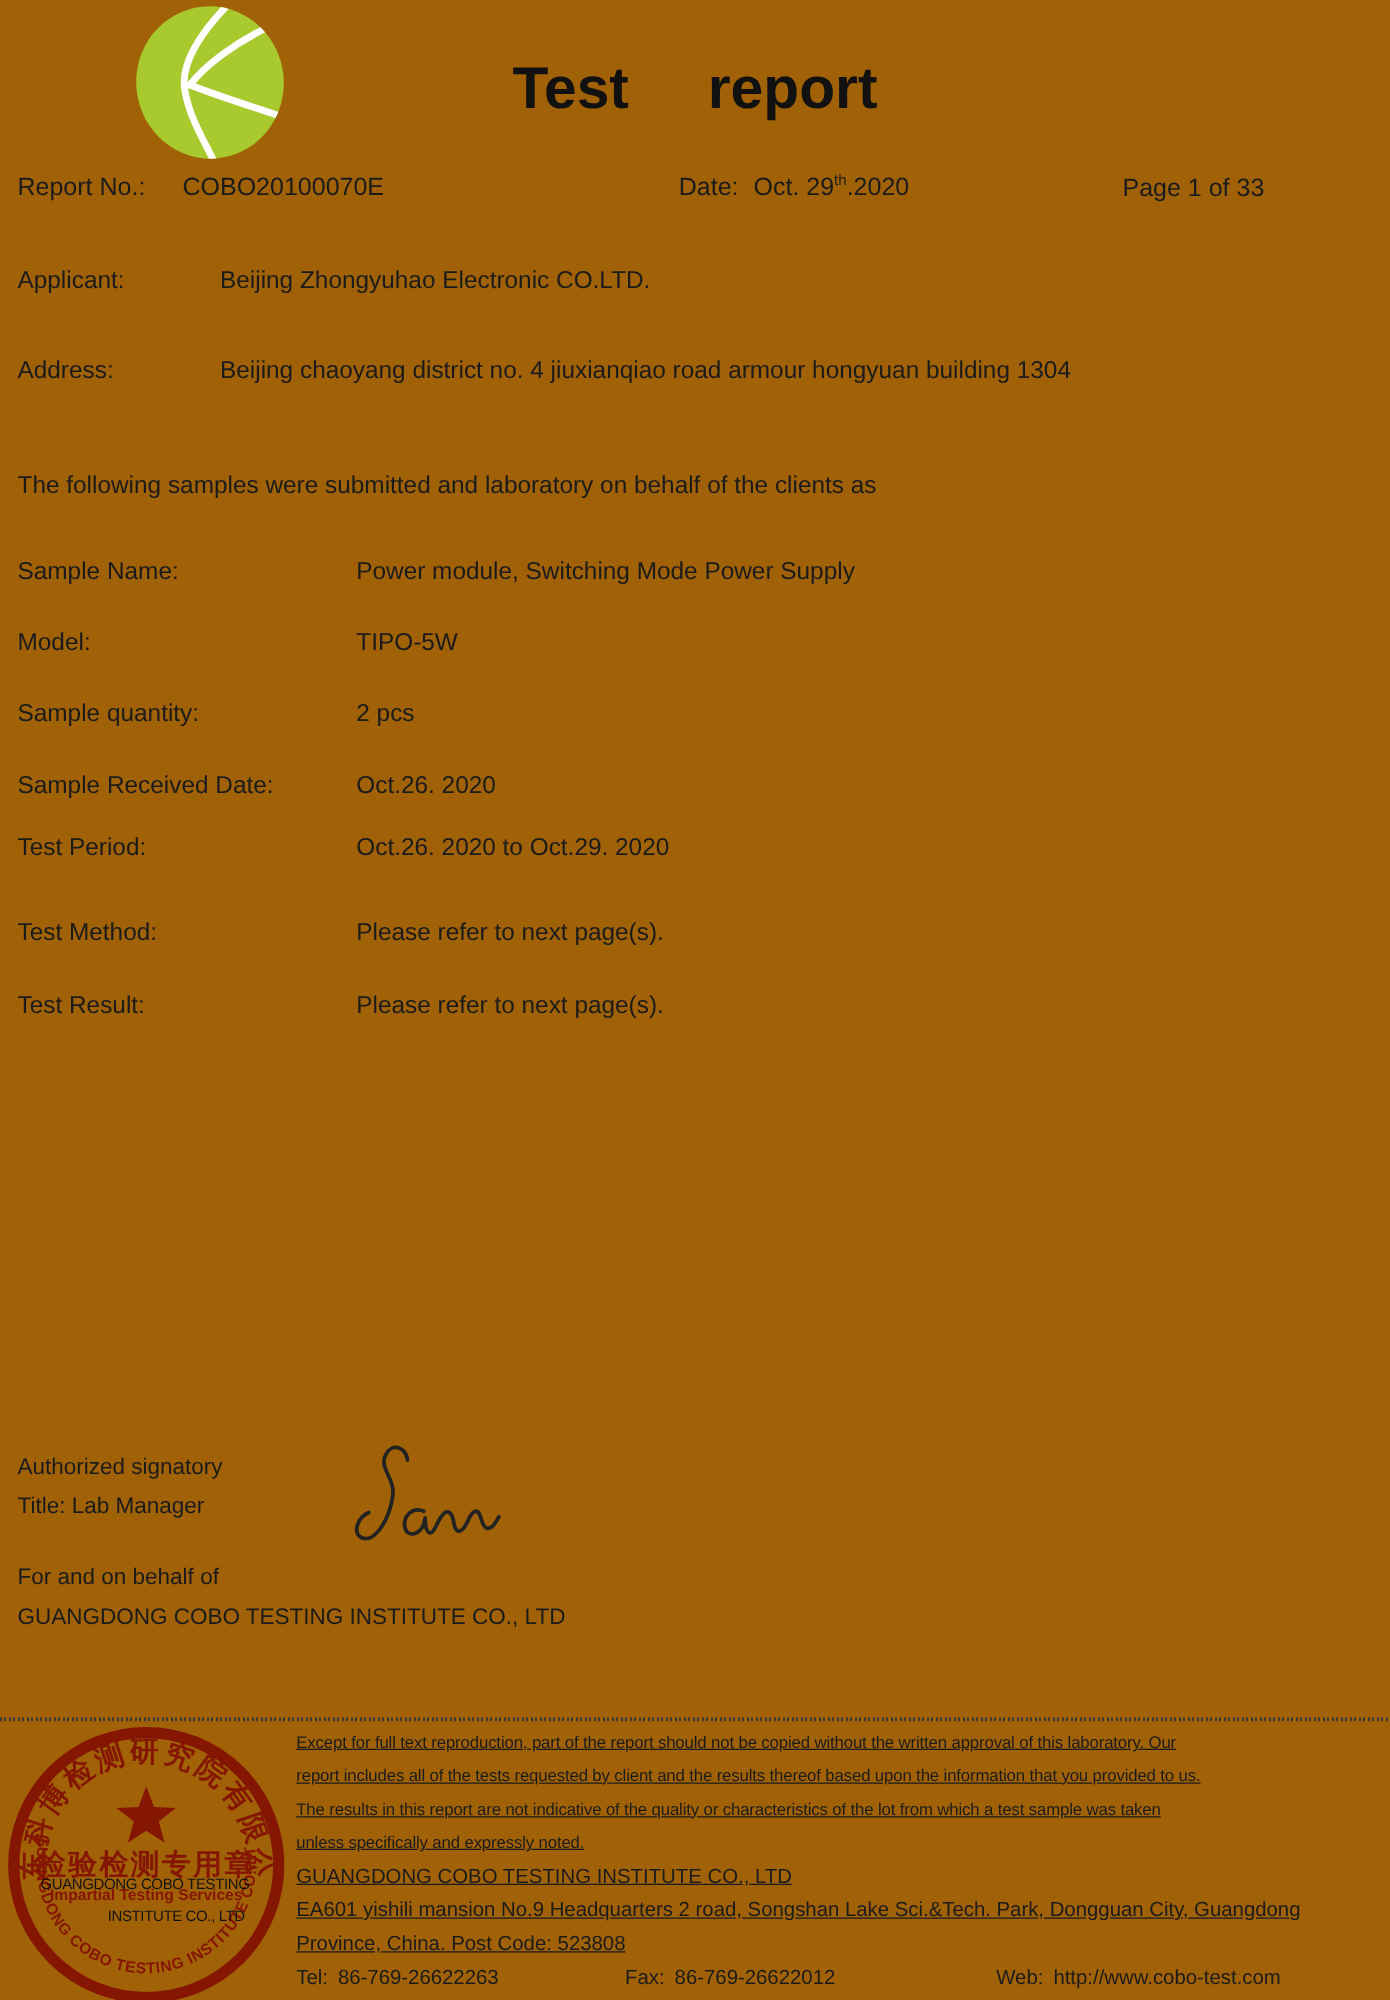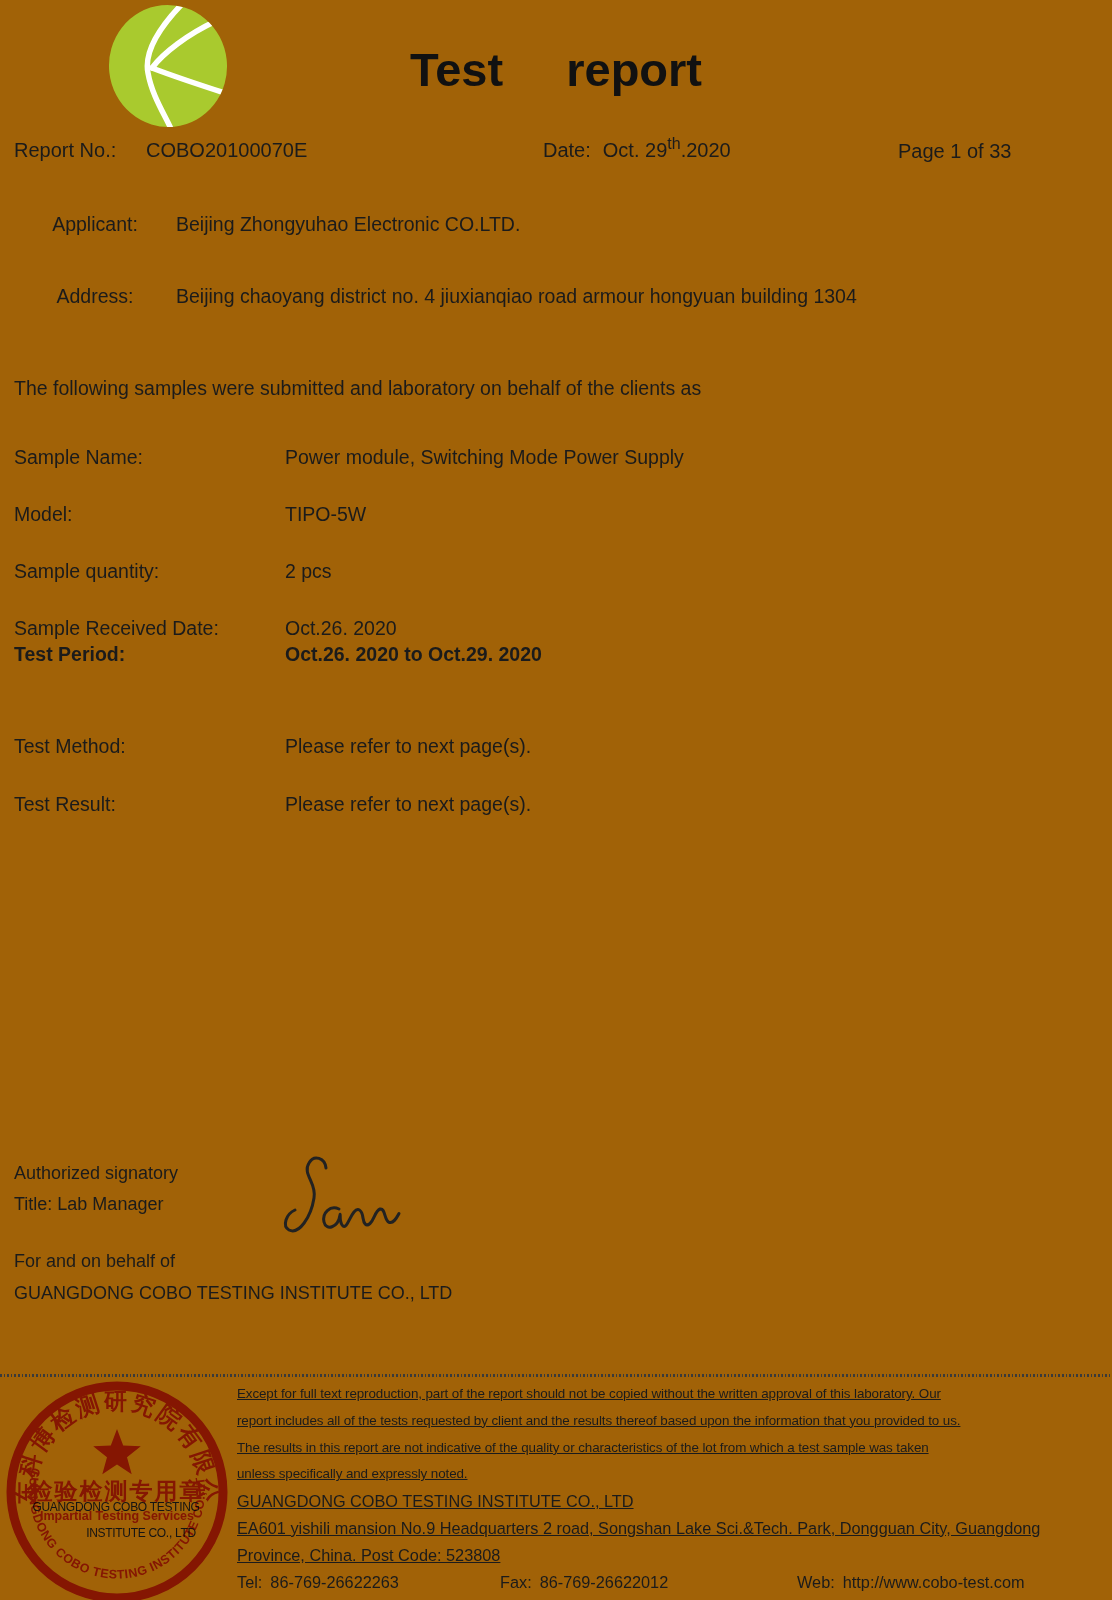--- a/index.html
+++ b/index.html
@@ -18,25 +18,25 @@
     left:0;right:0;top:42px;
     text-align:center;
     font-size:47px;font-weight:bold;
     letter-spacing:0px;word-spacing:50px;
     color:#111;
   }
   .hdr-row{font-size:20px;white-space:nowrap;}
   .hdr-label{display:inline-block;}
   .rep-label{width:132px;}
   .date-label{margin-right:12px;}
-  sup.th{font-size:16px;vertical-align:super;line-height:0;}
+  sup.th{font-size:12px;vertical-align:super;line-height:0;}
   
   .row{font-size:19.5px;white-space:nowrap;}
   .row .lbl{display:inline-block;}
-  .lbl-w162{width:162px;text-align:center;}
+  .lbl-w162{width:162px;}
   .lbl-w271{width:271px;}
   .intro-line{font-size:19.5px;}
   
   .sig-line{font-size:18px;}
   
   .divider{
     left:0;top:1374px;width:1112px;height:3px;
     background-image:repeating-linear-gradient(90deg,#3a3a3a 0 1.6px,transparent 1.6px 3.6px);
     background-size:100% 1.2px;
     background-repeat:repeat-y;
@@ -104,21 +104,21 @@
   </div>
   <div class="abs row" style="left:14px;top:503px;">
     <span class="lbl lbl-w271">Model:</span><span>TIPO-5W</span>
   </div>
   <div class="abs row" style="left:14px;top:560px;">
     <span class="lbl lbl-w271">Sample quantity:</span><span>2 pcs</span>
   </div>
   <div class="abs row" style="left:14px;top:617px;">
     <span class="lbl lbl-w271">Sample Received Date:</span><span>Oct.26. 2020</span>
   </div>
-  <div class="abs row" style="left:14px;top:643px;font-weight:bold;">
+  <div class="abs row" style="left:14px;top:667px;">
     <span class="lbl lbl-w271">Test Period:</span><span>Oct.26. 2020 to Oct.29. 2020</span>
   </div>
   <div class="abs row" style="left:14px;top:735px;">
     <span class="lbl lbl-w271">Test Method:</span><span>Please refer to next page(s).</span>
   </div>
   <div class="abs row" style="left:14px;top:793px;">
     <span class="lbl lbl-w271">Test Result:</span><span>Please refer to next page(s).</span>
   </div>
 
   <div class="abs sig-line" style="left:14px;top:1163px;">Authorized signatory</div>

